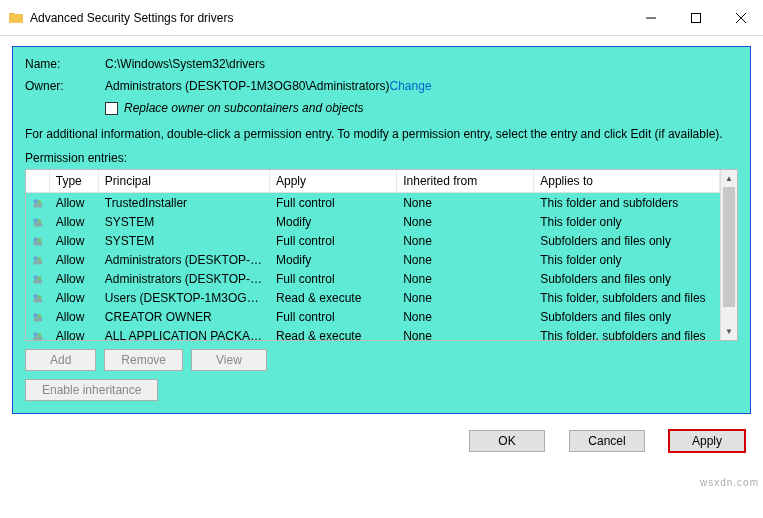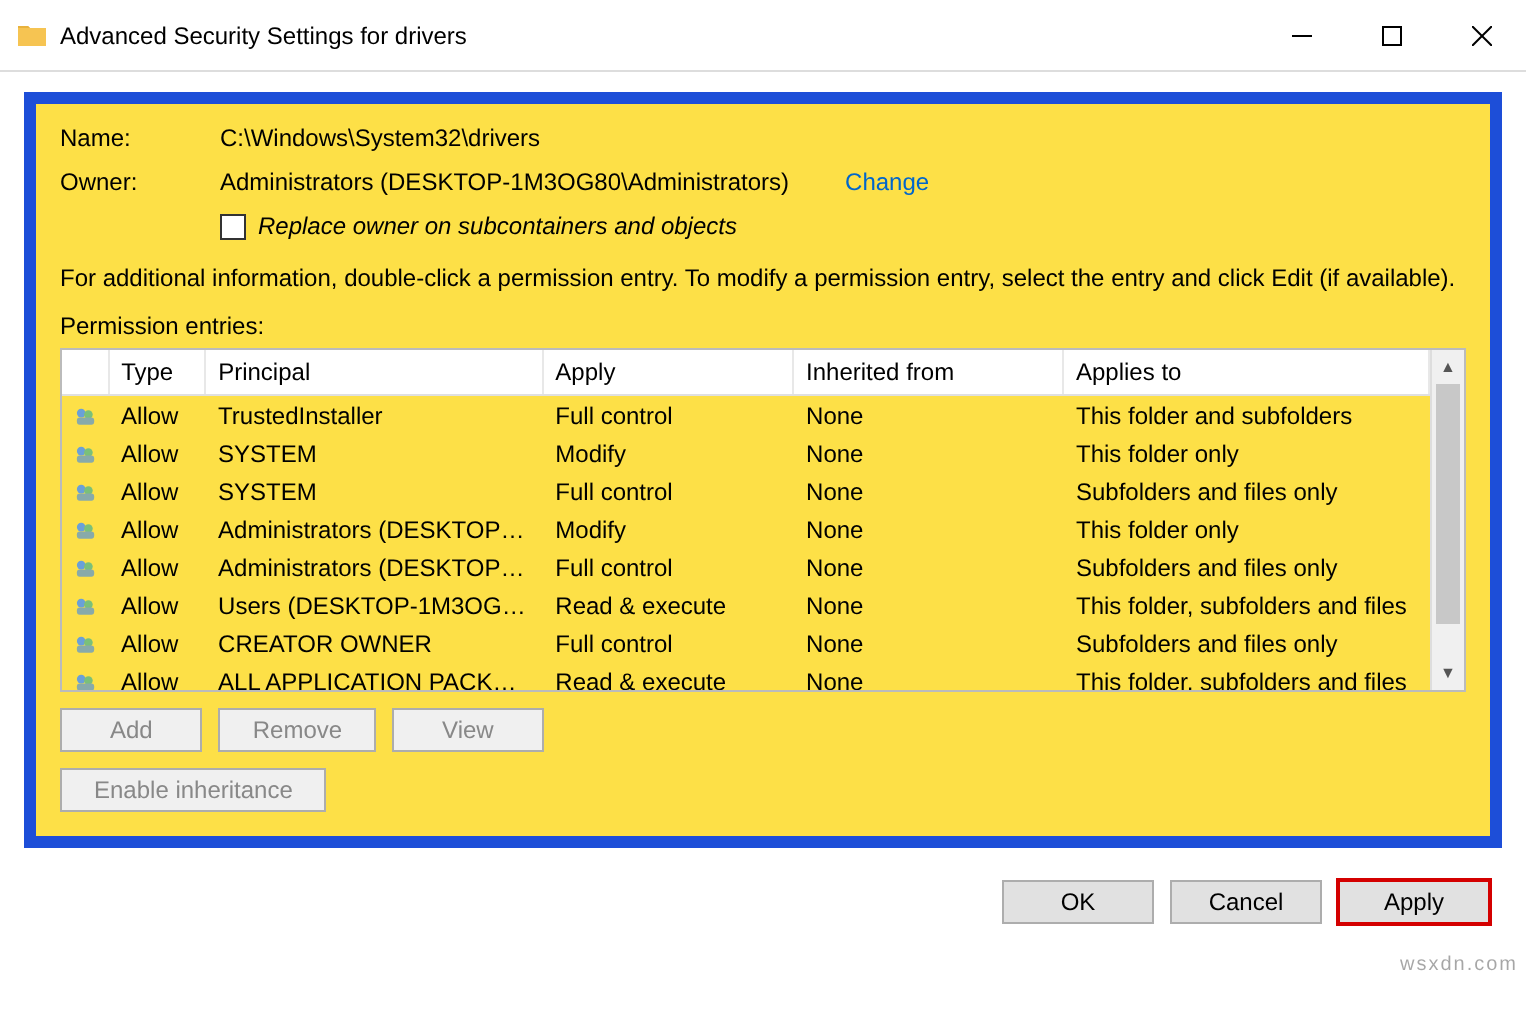--- a/index.html
+++ b/index.html
@@ -5,26 +5,26 @@
   * { box-sizing: border-box; font-family: "Segoe UI", Tahoma, sans-serif; }
   html, body { margin: 0; padding: 0; }
   body { width: 763px; height: 518px; background: #fff; font-size: 12px; color: #000; }
 
   .titlebar { height: 36px; display: flex; align-items: center; border-bottom: 1px solid #ddd; }
   .titlebar .icon { width: 16px; height: 16px; margin-left: 8px; }
   .titlebar .title { margin-left: 6px; flex: 1; font-size: 12px; }
   .titlebar .winbtn { width: 45px; height: 30px; display: flex; align-items: center; justify-content: center; }
 
   .content { padding: 10px 12px 8px 12px; }
-  .panel { border: 6px solid #1d4ed8; padding: 10px 12px 12px 12px; background: #fde047; }
+  .panel { border: 1px solid #1d4ed8; padding: 10px 12px 12px 12px; background: #5eead4; }
 
   .kv-row { display: flex; align-items: center; margin-bottom: 8px; }
   .kv-row .label { width: 80px; }
   .kv-row .value { flex: 1; }
-  .blue-link { color: #0066cc; cursor: pointer; margin-left: 28px; }
+  .blue-link { color: #0066cc; cursor: pointer; margin-left: 0; }
   .indent { margin-left: 80px; display: flex; align-items: center; margin-top: 4px; font-style: italic; }
   .checkbox { width: 13px; height: 13px; border: 1px solid #333; margin-right: 6px; display: inline-block; background: #fff; }
 
   .tabs { display: flex; border-bottom: 1px solid #ccc; margin-top: 14px; }
   .tab { padding: 6px 18px; border: 1px solid transparent; border-bottom: none; cursor: default; position: relative; top: 1px; }
   .tab.active { border-color: #ccc; background: #fff; border-bottom: 1px solid #fff; }
 
   .info-text { margin: 12px 0 10px 0; }
   .subheader { margin-bottom: 4px; }
 
@@ -43,21 +43,21 @@
   .scrollbar { width: 17px; background: #f0f0f0; display: flex; flex-direction: column; border-left: 1px solid #ddd; }
   .sb-btn { height: 17px; display: flex; align-items: center; justify-content: center; font-size: 8px; color: #555; }
   .sb-thumb { flex: 0 0 120px; background: #c8c8c8; margin: 0 2px; }
   .sb-track { flex: 1; }
 
   .btnrow { display: flex; gap: 8px; margin-top: 8px; }
   .btn { height: 22px; padding: 0 16px; border: 1px solid #adadad; background: #e1e1e1; display: inline-flex; align-items: center; justify-content: center; font-size: 12px; cursor: default; }
   .btn.disabled { color: #888; background: #f0f0f0; }
   .btn.wide { padding: 0 24px; }
 
-  .footer { display: flex; justify-content: flex-end; gap: 8px; padding: 8px 18px 12px 12px; }
+  .footer { display: flex; justify-content: flex-end; gap: 24px; padding: 8px 18px 12px 12px; }
   .footer .btn { width: 76px; padding: 0; }
   .apply-highlight { outline: 2px solid #d40000; outline-offset: -1px; }
 
   .watermark { position: absolute; right: 4px; bottom: 30px; font-size: 10px; color: rgba(0,0,0,.35); letter-spacing: 1px; pointer-events: none; }
 </style>
 </head>
 <body>
 
 <div class="titlebar">
   <span class="icon">

